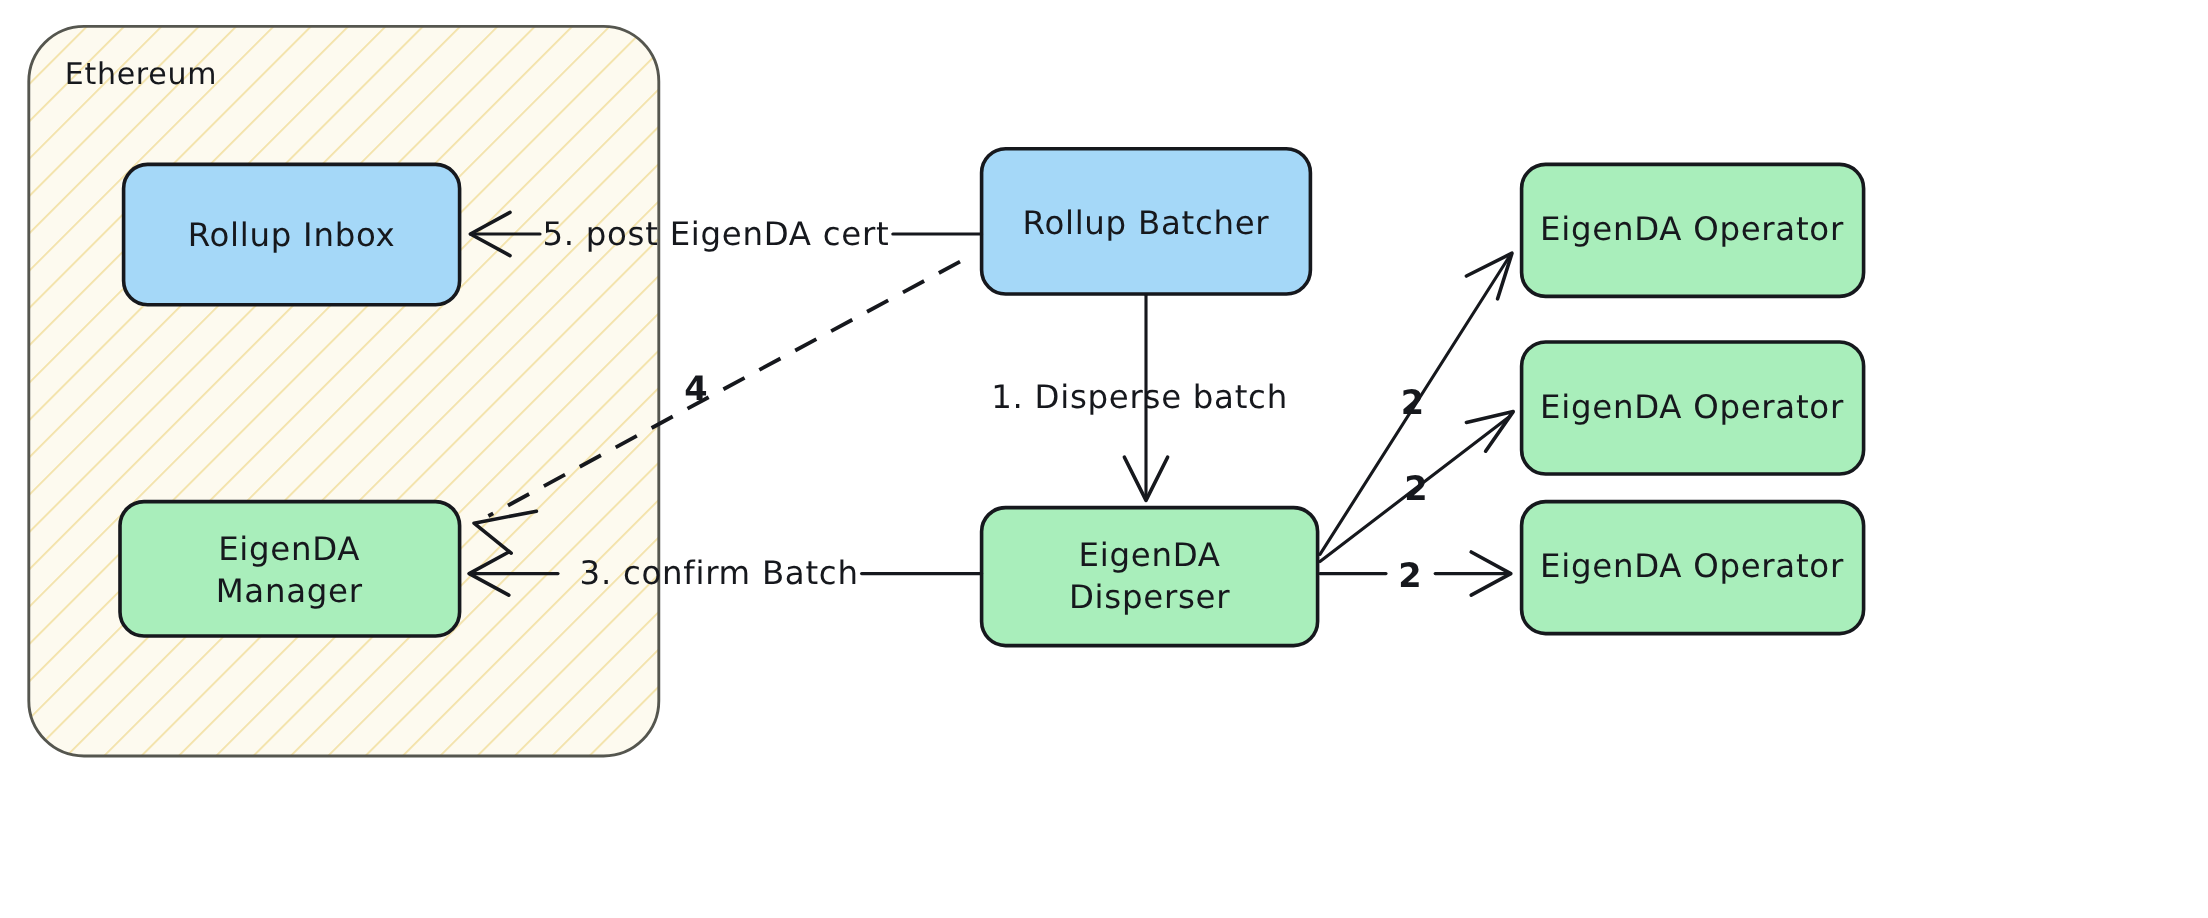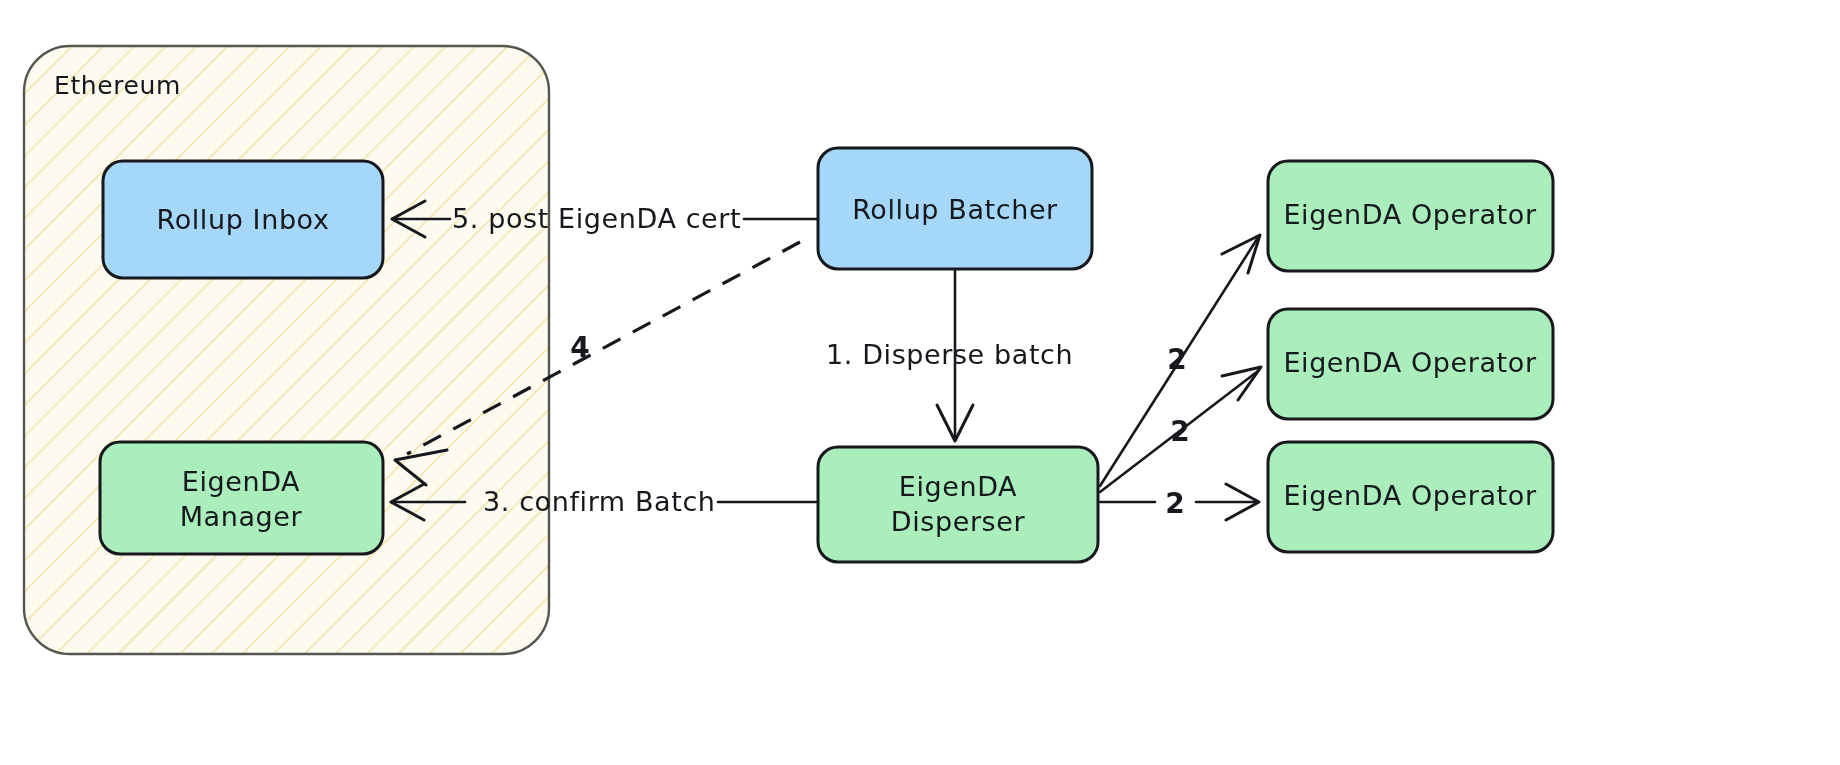--- a/index.html
+++ b/index.html
@@ -9,21 +9,20 @@
   }
   body {
     font-family: "DejaVu Sans", sans-serif;
   }
   #canvas {
     position: relative;
     width: 1840px;
     height: 706px;
     background: #ffffff;
     overflow: hidden;
-    margin-top: 24px;
   }
   svg#diagram {
     position: absolute;
     left: 0;
     top: 0;
     width: 1840px;
     height: 765px;
   }
   .node-label {
     font-family: "DejaVu Sans", sans-serif;

